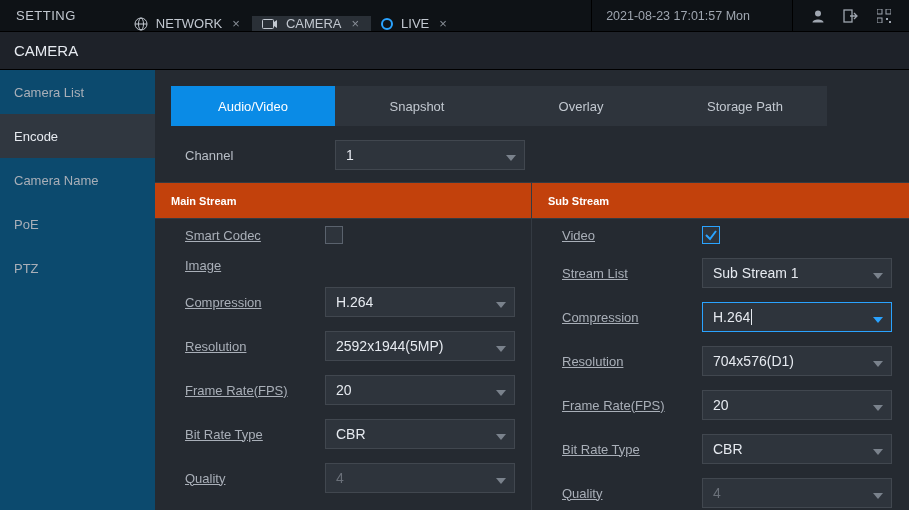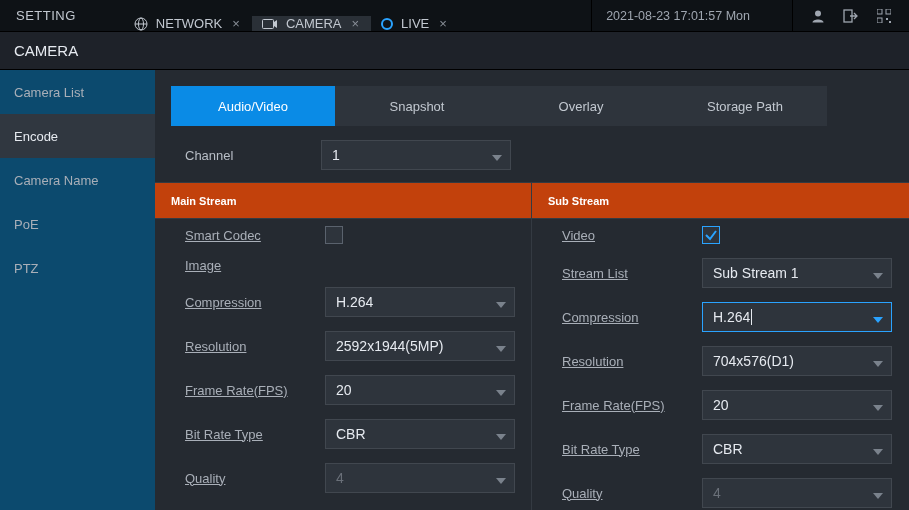--- a/index.html
+++ b/index.html
@@ -133,21 +133,21 @@
     font-size: 13px;
   }
   .subtabs .stab.active {
     background: #0a8be6;
     color: #fff;
   }
 
   .channel-row {
     display: flex;
     align-items: center;
-    gap: 6px;
+    gap: 20px;
     padding: 4px 16px 12px 30px;
   }
   .channel-row .lbl { flex: 0 0 130px; }
 
   
   .streams {
     display: flex;
     gap: 0;
     margin: 0 0 0 0;
   }

